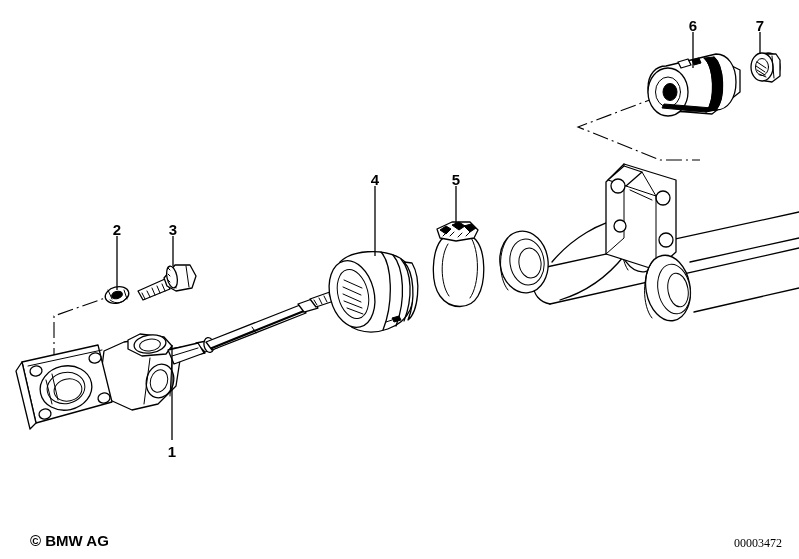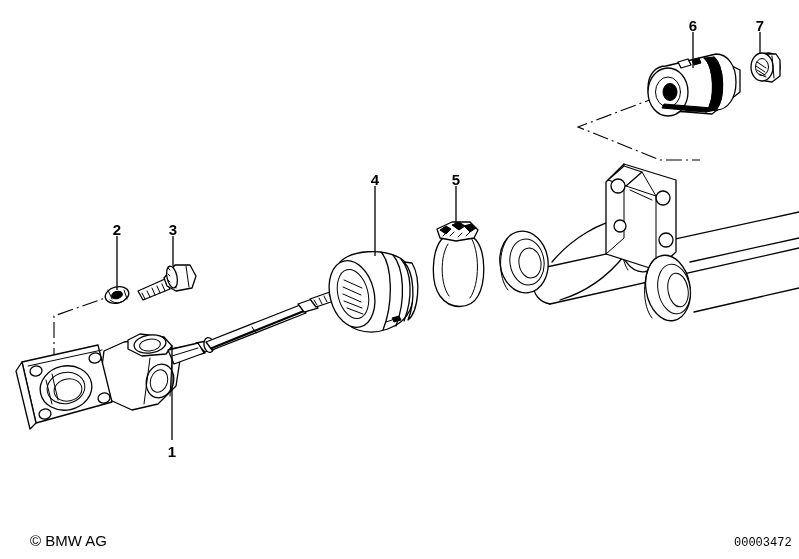--- a/index.html
+++ b/index.html
@@ -4,28 +4,28 @@
 <style>
   html,body{margin:0;padding:0;background:#ffffff;}
   body{
     width:799px;height:559px;position:relative;overflow:hidden;
     font-family:"Liberation Sans", sans-serif;
     color:#000000;
   }
   #diagram{position:absolute;left:0;top:0;width:799px;height:559px;}
   .footer-left{
     position:absolute;left:30px;top:532px;
-    font-size:15px;font-weight:normal;letter-spacing:0px;
+    font-size:15px;font-weight:bold;letter-spacing:0px;
     font-family:"Liberation Sans", sans-serif;
     white-space:nowrap;
   }
   .footer-right{
     position:absolute;left:734px;top:536px;
     font-size:12px;font-weight:normal;
-    font-family:Liberation Mono, monospace;
+    font-family:Liberation Serif, serif;
     white-space:nowrap;
   }
   .callout{
     position:absolute;
     font-size:15px;font-weight:bold;
     font-family:"Liberation Sans", sans-serif;
     line-height:1;
     text-align:center;
     width:16px;
   }

